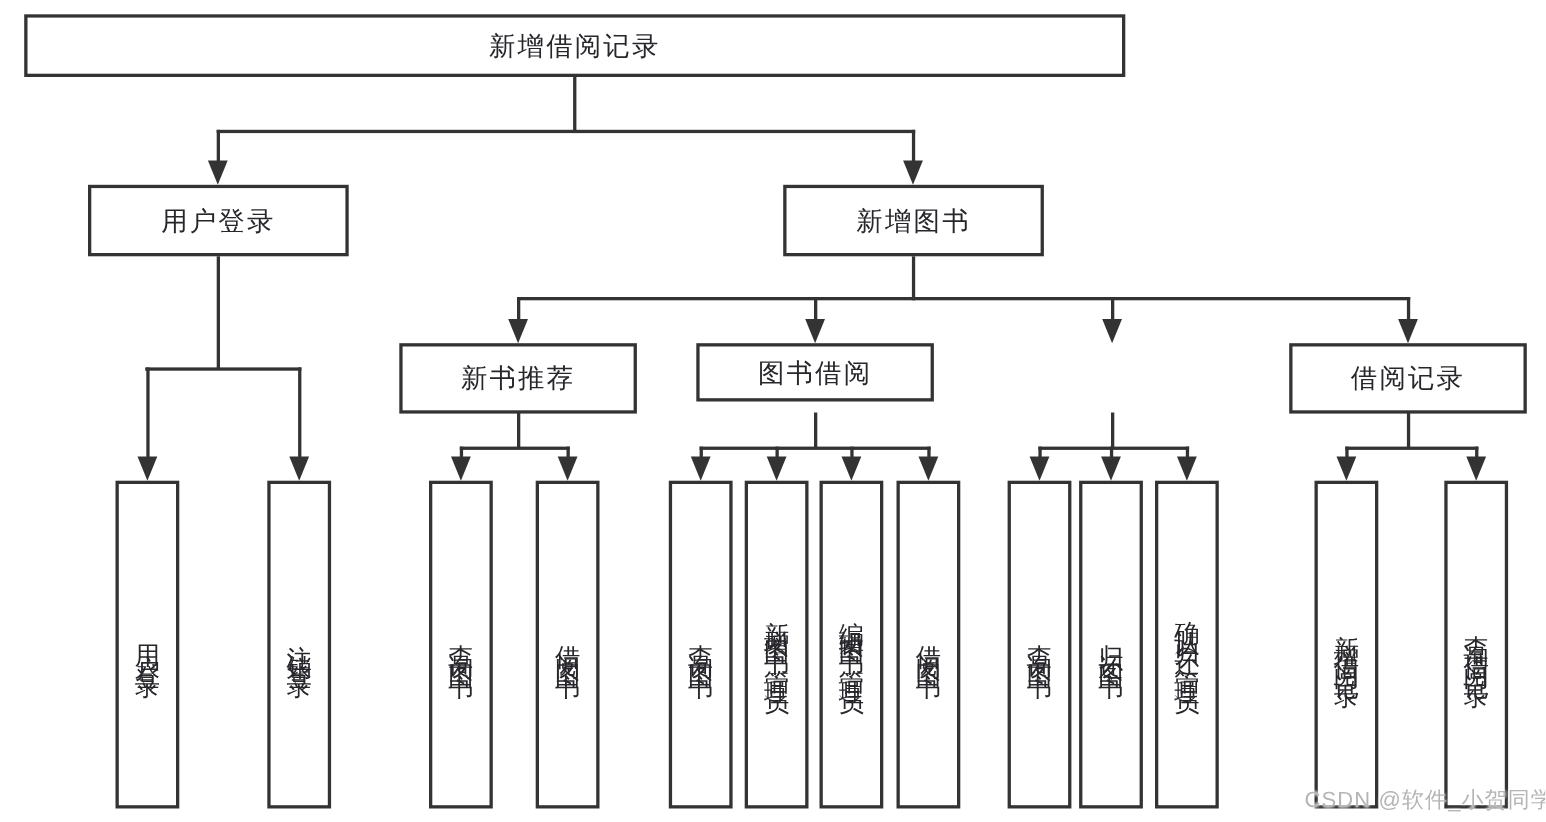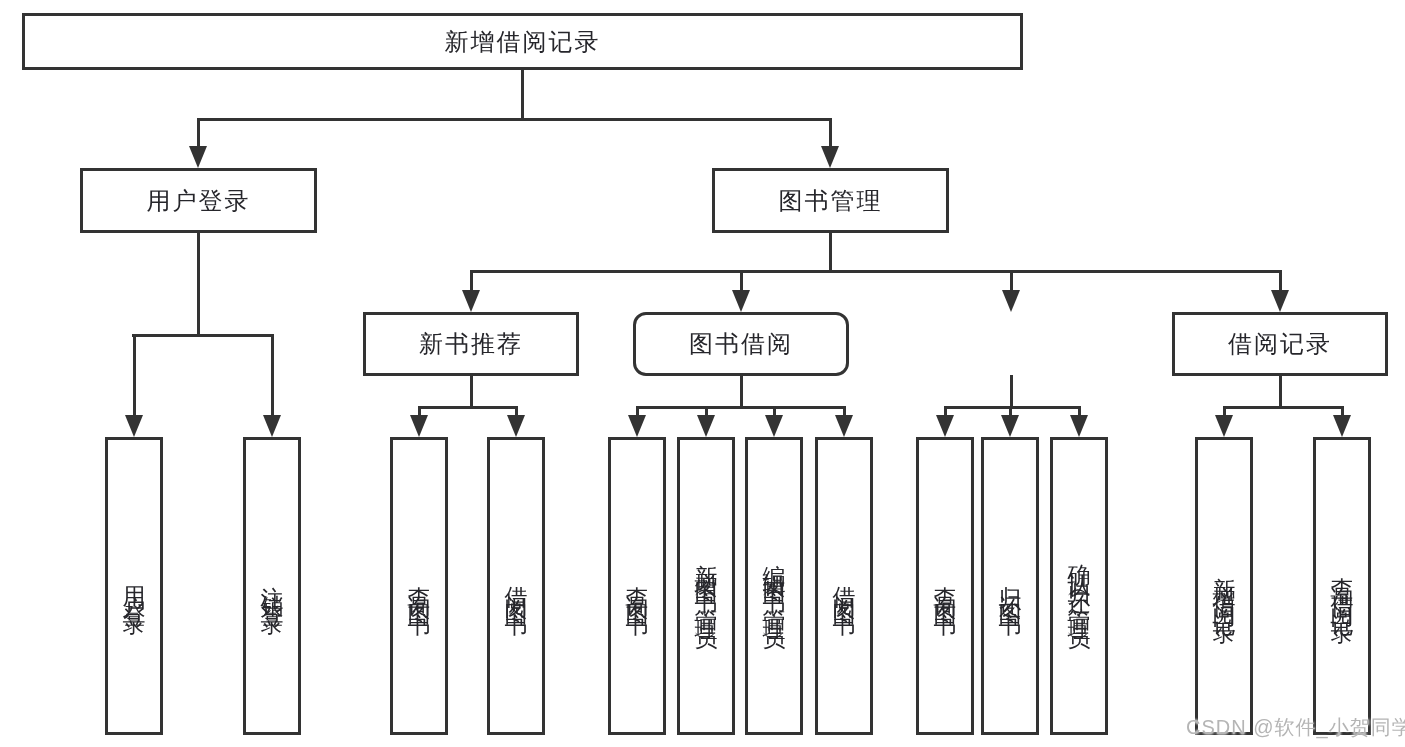--- a/index.html
+++ b/index.html
@@ -50,21 +50,21 @@
   <div class="line" style="left:197px;top:118px;width:635px;height:3px;"></div>
   <div class="line" style="left:197px;top:118px;width:3px;height:34px;"></div>
   <div class="arrow" style="left:189px;top:146px;"></div>
   <div class="line" style="left:829px;top:118px;width:3px;height:34px;"></div>
   <div class="arrow" style="left:821px;top:146px;"></div>
 
   <div class="box" style="left:80px;top:168px;width:237px;height:65px;">
     <span class="hlabel">用户登录</span>
   </div>
   <div class="box" style="left:712px;top:168px;width:237px;height:65px;">
-    <span class="hlabel">图书管理</span>
+    <span class="hlabel">新增图书</span>
   </div>
 
   <div class="line" style="left:197px;top:233px;width:3px;height:103px;"></div>
   <div class="line" style="left:132px;top:334px;width:142px;height:3px;"></div>
   <div class="line" style="left:133px;top:334px;width:3px;height:84px;"></div>
   <div class="arrow" style="left:125px;top:415px;"></div>
   <div class="line" style="left:271px;top:334px;width:3px;height:84px;"></div>
   <div class="arrow" style="left:263px;top:415px;"></div>
 
   <div class="line" style="left:829px;top:233px;width:3px;height:40px;"></div>
@@ -74,21 +74,21 @@
   <div class="line" style="left:740px;top:270px;width:3px;height:22px;"></div>
   <div class="arrow" style="left:732px;top:290px;"></div>
   <div class="line" style="left:1010px;top:270px;width:3px;height:22px;"></div>
   <div class="arrow" style="left:1002px;top:290px;"></div>
   <div class="line" style="left:1279px;top:270px;width:3px;height:22px;"></div>
   <div class="arrow" style="left:1271px;top:290px;"></div>
 
   <div class="box" style="left:363px;top:312px;width:216px;height:64px;">
     <span class="hlabel">新书推荐</span>
   </div>
-  <div class="box" style="left:633px;top:312px;width:216px;height:64px;border-radius:13px;">
+  <div class="box" style="left:633px;top:312px;width:216px;height:53px;">
     <span class="hlabel">图书借阅</span>
   </div>
   <div class="box" style="left:1172px;top:312px;width:216px;height:64px;">
     <span class="hlabel">借阅记录</span>
   </div>
 
   <div class="line" style="left:470px;top:375px;width:3px;height:33px;"></div>
   <div class="line" style="left:418px;top:406px;width:100px;height:3px;"></div>
   <div class="line" style="left:740px;top:375px;width:3px;height:33px;"></div>
   <div class="line" style="left:636px;top:406px;width:210px;height:3px;"></div>

